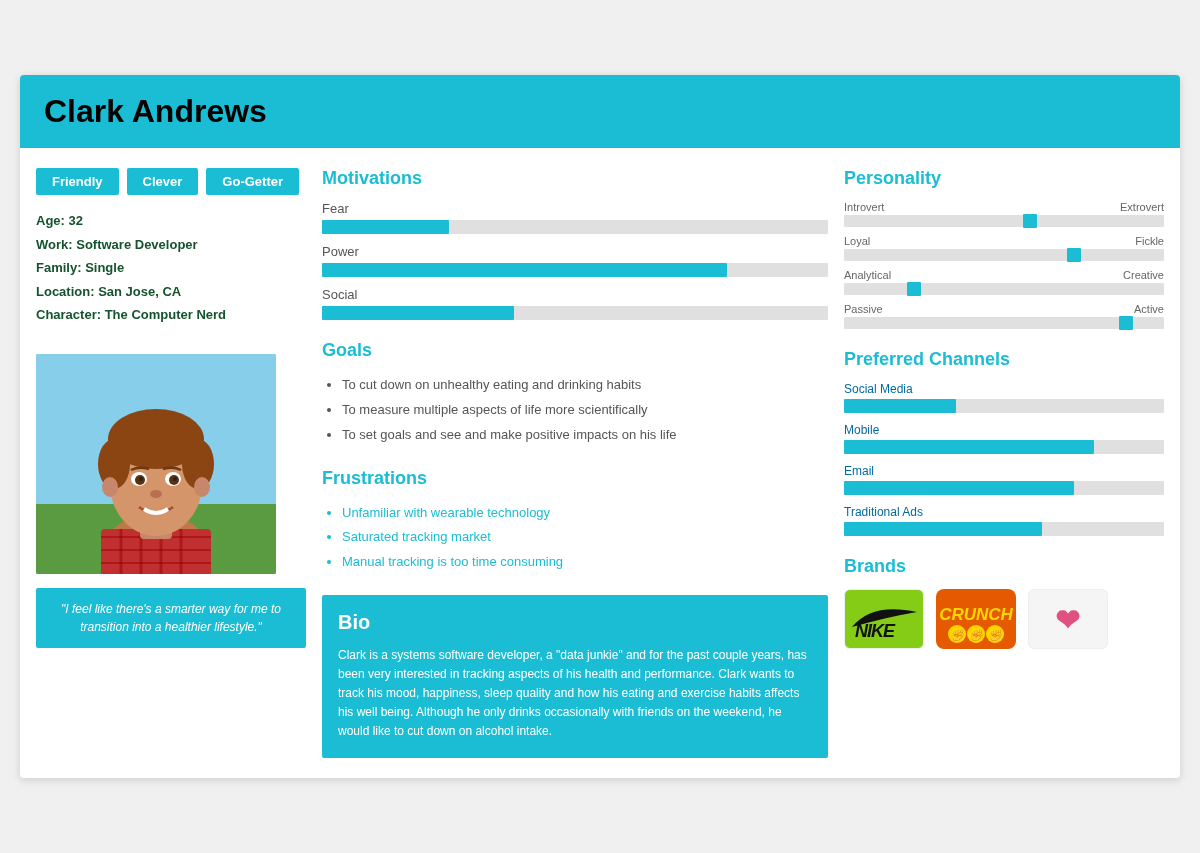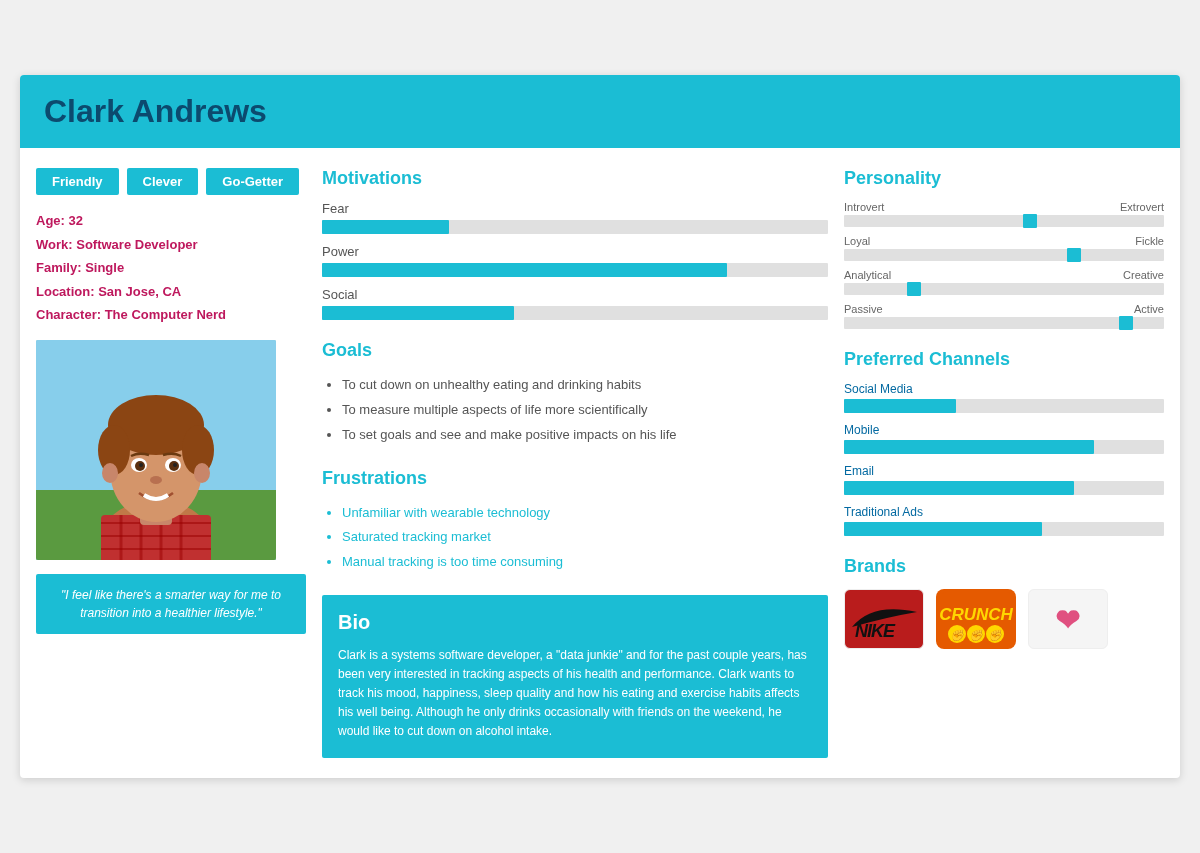--- a/index.html
+++ b/index.html
@@ -1,25 +1,25 @@
 <!DOCTYPE html>
 <html><head>
   <meta charset="utf-8">
   <style>
     * { box-sizing: border-box; margin: 0; padding: 0; }
     body { font-family: Arial, sans-serif; background: #f0f0f0; display: flex; justify-content: center; align-items: center; min-height: 100vh; }
     .card { background: white; width: 1160px; border-radius: 4px; overflow: hidden; box-shadow: 0 2px 8px rgba(0,0,0,0.15); }
     .header { background: #1bbdd4; padding: 18px 24px; }
-    .header-name { color: #0c4a6e; font-size: 32px; font-weight: bold; }
+    .header-name { color: #000000; font-size: 32px; font-weight: bold; }
     .body { display: flex; padding: 20px 16px; gap: 16px; }
     
     .left-col { width: 270px; flex-shrink: 0; }
     .tags { display: flex; flex-wrap: wrap; gap: 8px; margin-bottom: 14px; }
     .tag { background: #1bbdd4; color: white; padding: 6px 16px; border-radius: 2px; font-size: 13px; font-weight: bold; cursor: default; }
-    .bio-info { font-size: 13px; color: #be185d; margin-bottom: 14px; line-height: 1.8; }
+    .bio-info { font-size: 13px; color: #14532d; margin-bottom: 28px; line-height: 1.8; }
     .bio-info span { font-weight: bold; }
     .avatar { width: 240px; height: 220px; background: #b0c8b0; border-radius: 2px; overflow: hidden; margin-bottom: 14px; }
     
     .portrait { width: 100%; height: 100%; background: 
       radial-gradient(ellipse 60px 70px at 50% 38%, #d4956a 0%, #c07848 40%, transparent 70%),
       radial-gradient(ellipse 80px 100px at 50% 55%, #d4956a 0%, transparent 70%),
       linear-gradient(180deg, #87ceeb 0%, #90ee90 60%, #228b22 100%); position: relative; }
     .quote-box { background: #1bbdd4; color: white; padding: 12px 14px; border-radius: 2px; font-size: 12px; font-style: italic; text-align: center; line-height: 1.5; }
     
     .mid-col { flex: 1; min-width: 0; }
@@ -37,21 +37,21 @@
     
     .right-col { width: 320px; flex-shrink: 0; }
     .personality-section, .channels-section, .brands-section { margin-bottom: 20px; }
     .personality-row { margin-bottom: 8px; }
     .personality-labels { display: flex; justify-content: space-between; font-size: 11px; color: #666; margin-bottom: 2px; }
     .personality-track { background: #e0e0e0; height: 12px; border-radius: 1px; position: relative; }
     .personality-marker { position: absolute; width: 14px; height: 14px; background: #1bbdd4; top: -1px; border-radius: 1px; }
     .channel-label { font-size: 12px; color: #0369a1; margin-bottom: 3px; }
     .brands-row { display: flex; gap: 12px; align-items: center; margin-top: 8px; }
     .brand-badge { width: 80px; height: 60px; border-radius: 6px; display: flex; align-items: center; justify-content: center; font-weight: bold; font-size: 22px; }
-    .brand-nike { background: #b91c1c; border: 1px solid #eee; }
+    .brand-nike { background: #84cc16; border: 1px solid #eee; }
     .brand-crunch { background: #e55a00; color: #ffd700; font-size: 16px; border-radius: 6px; }
     .brand-heart { background: #f5f5f5; border: 1px solid #eee; font-size: 26px; color: #e05080; }
   </style>
 </head>
 <body>
 
 <div class="card">
 
   <div class="header">
     <div class="header-name">Clark Andrews</div>

